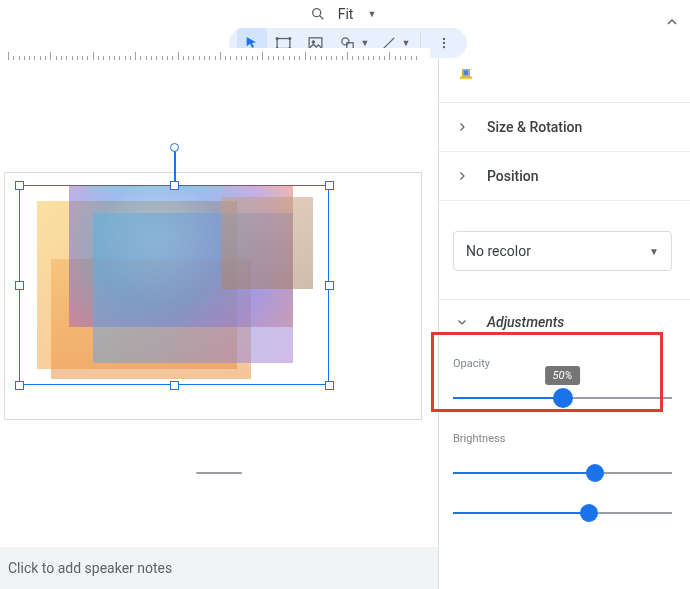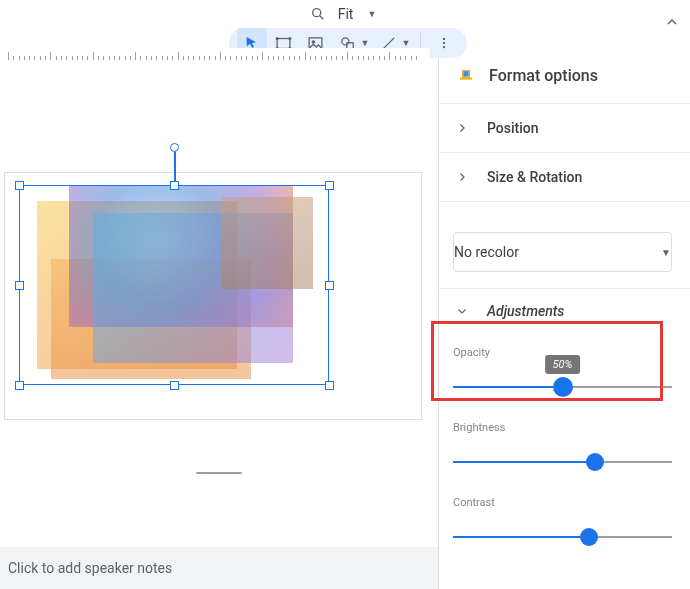--- a/index.html
+++ b/index.html
@@ -123,22 +123,22 @@
   .brush {
     width:18px;height:18px;display:inline-block;
   }
   .side-title{font-size:16px; font-weight:500; color:#3c4043;}
   .sec {
     border-bottom:1px solid #e8eaed; padding: 16px 18px 16px 14px;
   }
   .sec-row{display:flex;align-items:center;gap:16px;color:#3c4043;font-size:14px;font-weight:500;}
   .chev{width:18px;display:flex;justify-content:center;color:#5f6368;}
   .recolor-dd{
-    margin:14px 0 0 0; height:40px; border:1px solid #dadce0;border-radius:4px;
-    display:flex;align-items:center;padding:0 0;justify-content:space-between;
+    margin:14px 0 12px 0; height:40px; border:1px solid #dadce0;border-radius:4px;
+    display:flex;align-items:center;padding:0 12px;justify-content:space-between;
     color:#3c4043;font-size:14px;
   }
   .adj {
     padding: 14px 18px 0 14px; position:relative;
   }
   .adj .sec-row{margin-bottom:16px;font-style:italic;}
   .sl-label{font-size:11px;color:#80868b;margin-bottom:22px;display:block;}
   .slider{
     position:relative; height:12px; margin-bottom:28px;font-style:italic;
   }
@@ -351,45 +351,44 @@
       <span class="brush">
         <svg width="18" height="18" viewBox="0 0 24 24">
             <path fill="#fbbc04" d="M4 14h16v3H4z"></path>
             <path fill="#4285f4" d="M7 4h10v10H7z"></path>
             <path fill="#fff" d="M9 6h6v6H9z" opacity="0"></path>
             <rect x="7" y="4" width="10" height="10" fill="#f9ab00"></rect>
             <rect x="8.5" y="5.5" width="7" height="7" fill="#fff"></rect>
             <rect x="8.5" y="5.5" width="7" height="7" fill="#4285f4"></rect>
           </svg>
       </span>
-      <span class="side-title">Format options</span>
+    </div>
+
+    <div class="sec">
+      <div class="sec-row">
+        <span class="chev">
+          <svg width="12" height="12" viewBox="0 0 24 24" fill="none" stroke="#5f6368" stroke-width="2.4">
+              <polyline points="9 5 16 12 9 19"></polyline>
+            </svg>
+        </span>
+        <span>Size &amp; Rotation</span>
+      </div>
     </div>
 
     <div class="sec">
       <div class="sec-row">
         <span class="chev">
           <svg width="12" height="12" viewBox="0 0 24 24" fill="none" stroke="#5f6368" stroke-width="2.4">
               <polyline points="9 5 16 12 9 19"></polyline>
             </svg>
         </span>
         <span>Position</span>
       </div>
     </div>
 
-    <div class="sec">
-      <div class="sec-row">
-        <span class="chev">
-          <svg width="12" height="12" viewBox="0 0 24 24" fill="none" stroke="#5f6368" stroke-width="2.4">
-              <polyline points="9 5 16 12 9 19"></polyline>
-            </svg>
-        </span>
-        <span>Size &amp; Rotation</span>
-      </div>
-    </div>
-
     <div class="sec" style="border-bottom:1px solid #e8eaed;">
       <div class="recolor-dd">
         <span>No recolor</span>
         <span style="font-size:10px;color:#5f6368;">▼</span>
       </div>
     </div>
 
     <div class="adj">
       <div class="sec-row">
         <span class="chev">
@@ -410,21 +409,20 @@
         </div>
       </div>
 
       <span class="sl-label">Brightness</span>
       <div class="slider">
         <div class="track"></div>
         <div class="track-fill" id="br-fill" style="width: 65%;"></div>
         <div class="thumb" id="br-thumb" style="left: 65%;"></div>
       </div>
 
-      <span class="sl-label">Contrast</span>
       <div class="slider">
         <div class="track"></div>
         <div class="track-fill" id="ct-fill" style="width: 62%;"></div>
         <div class="thumb" id="ct-thumb" style="left: 62%;"></div>
       </div>
 
       <div class="highlight-box" style="left:-8px;top:32px;width:232px;height:80px"></div>
     </div>
   </div>
 </div>

